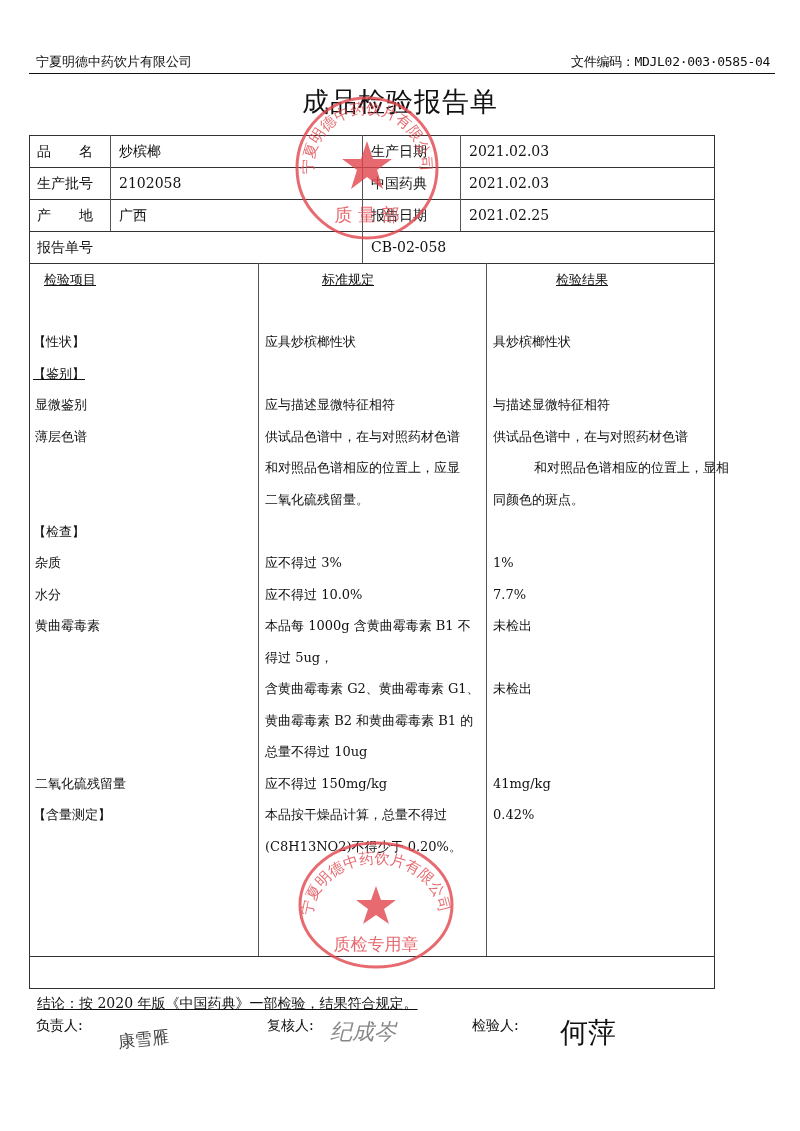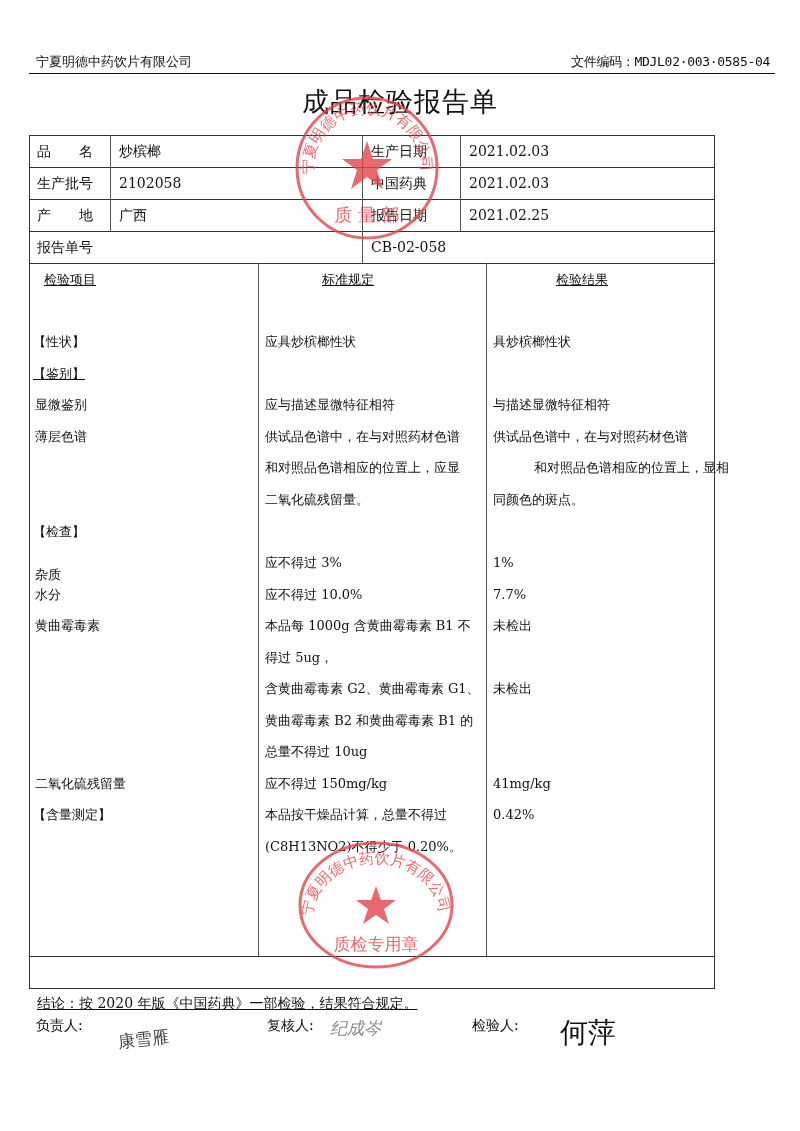--- a/index.html
+++ b/index.html
@@ -68,21 +68,21 @@
 
 <div class="body-text u" style="left:44px; top:264px;">检验项目</div>
 <div class="body-text u" style="left:322px; top:264px;">标准规定</div>
 <div class="body-text u" style="left:556px; top:264px;">检验结果</div>
 
 <div class="body-text" style="left:33px; top:326px;">【性状】</div>
 <div class="body-text" style="left:33px; top:358px;text-decoration:underline;">【鉴别】</div>
 <div class="body-text" style="left:35px; top:389px;">显微鉴别</div>
 <div class="body-text" style="left:35px; top:421px;">薄层色谱</div>
 <div class="body-text" style="left:33px; top:516px;">【检查】</div>
-<div class="body-text" style="left:35px; top:547px;margin-top:12px;">杂质</div>
+<div class="body-text" style="left:35px; top:547px;">杂质</div>
 <div class="body-text" style="left:35px; top:579px;">水分</div>
 <div class="body-text" style="left:35px; top:610px;">黄曲霉毒素</div>
 <div class="body-text" style="left:35px; top:768px;">二氧化硫残留量</div>
 <div class="body-text" style="left:33px; top:799px;">【含量测定】</div>
 
 <div class="body-text" style="left:265px; top:326px;">应具炒槟榔性状</div>
 <div class="body-text" style="left:265px; top:389px;">应与描述显微特征相符</div>
 <div class="body-text" style="left:265px; top:421px;">供试品色谱中，在与对照药材色谱</div>
 <div class="body-text" style="left:265px; top:452px;">和对照品色谱相应的位置上，应显</div>
 <div class="body-text" style="left:265px; top:484px;">二氧化硫残留量。</div>
@@ -127,15 +127,15 @@
       <path id="arcBot" d="M 16 80 A 64 55 0 1 1 144 80"></path>
     </defs>
   <text font-size="15" fill="#e0454c" font-family="DejaVu Serif, serif"><textPath href="#arcBot" startOffset="1%">宁夏明德中药饮片有限公司</textPath></text>
   <polygon points="80,48 85,62 100,62 88,71 93,86 80,77 67,86 72,71 60,62 75,62" fill="#e0454c"></polygon>
   <text x="80" y="112" text-anchor="middle" font-size="17" fill="#e0454c" font-family="DejaVu Serif, serif">质检专用章</text>
 </svg>
 
 <div class="sig" style="left:36px;">负责人:</div>
 <div class="handwrite" style="left:118px; top:1028px; font-size:17px; color:#444; transform:rotate(-6deg); font-family:'DejaVu Sans', sans-serif;">康雪雁</div>
 <div class="sig" style="left:267px;">复核人:</div>
-<div class="handwrite" style="left:330px; top:1017px; font-size:17px; color:#888; font-style:italic; font-family:'DejaVu Sans', sans-serif;">纪成岑</div>
+<div class="handwrite" style="left:330px; top:1017px; font-size:22px; color:#888; font-style:italic; font-family:'DejaVu Sans', sans-serif;">纪成岑</div>
 <div class="sig" style="left:472px;">检验人:</div>
 <div class="handwrite" style="left:560px; top:1014px; font-size:28px; color:#111; font-family:'DejaVu Sans', sans-serif;">何萍</div>
 
 </body></html>

